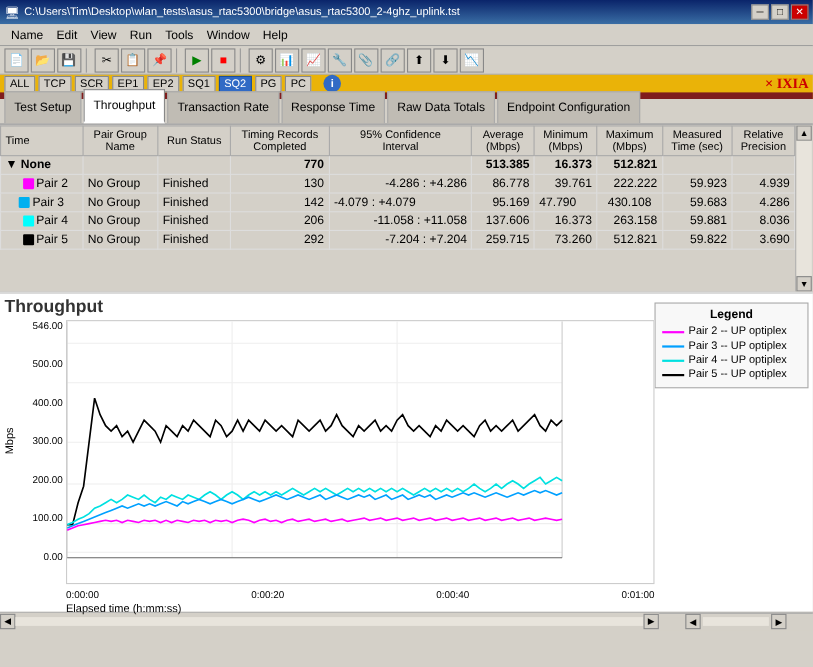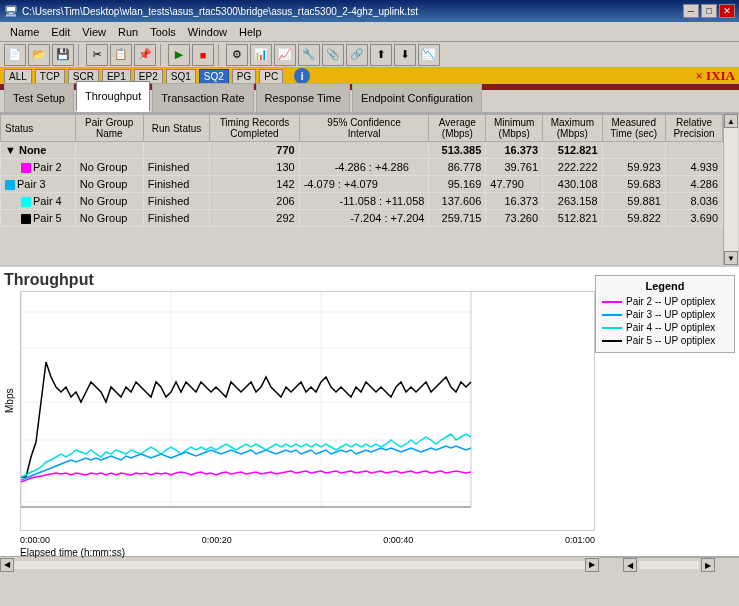--- a/index.html
+++ b/index.html
@@ -327,31 +327,32 @@
     <button class="proto-btn">PC</button>
     <div class="info-icon" style="margin-left: 8px;">i</div>
     <div class="ixia-logo">× IXIA</div>
   </div>
 
 <div id="tabstrip">
 <div class="tab">Test Setup</div>
     <div class="tab active">Throughput</div>
     <div class="tab">Transaction Rate</div>
     <div class="tab">Response Time</div>
+    <div class="tab">Raw Data Totals</div>
     <div class="tab">Endpoint Configuration</div>
   </div>
 
 <div id="content-area">
 
   <div id="top-section">
     <div id="table-section">
       <table id="data-table">
         <thead>
           <tr>
-            <th rowspan="2" style="min-width:60px;text-align:left;">Status</th>
+            <th rowspan="2" style="min-width:60px;text-align:left;">Time</th>
             <th rowspan="2" style="min-width:60px;">Pair Group<br>Name</th>
             <th rowspan="2" style="min-width:55px;">Run Status</th>
             <th rowspan="2" style="min-width:40px;">Timing Records<br>Completed</th>
             <th rowspan="2" style="min-width:80px;">95% Confidence<br>Interval</th>
             <th rowspan="2" style="min-width:50px;">Average<br>(Mbps)</th>
             <th rowspan="2" style="min-width:50px;">Minimum<br>(Mbps)</th>
             <th rowspan="2" style="min-width:50px;">Maximum<br>(Mbps)</th>
             <th rowspan="2" style="min-width:55px;">Measured<br>Time (sec)</th>
             <th rowspan="2" style="min-width:45px;">Relative<br>Precision</th>
           </tr>
@@ -367,36 +368,36 @@
               <td style="text-align: right; font-weight: bold;">16.373</td>
               <td style="text-align: right; font-weight: bold;">512.821</td>
               <td style="text-align: right; font-weight: bold;"></td>
               <td style="text-align: right; font-weight: bold;"></td>
             </tr>
             <tr>
               <td style="padding-left: 20px;"><span class="color-dot" style="background: rgb(255, 0, 255);"></span><span>Pair 2</span></td>
               <td style="text-align: left;">No Group</td>
               <td style="text-align: left;">Finished</td>
               <td style="text-align: right;">130</td>
-              <td style=" padding-left: 35px;">-4.286 : +4.286</td>
+              <td style="text-align: right; padding-left: 35px;">-4.286 : +4.286</td>
               <td style="text-align: right;">86.778</td>
               <td style="text-align: right;">39.761</td>
               <td style="text-align: right;">222.222</td>
               <td style="text-align: right;">59.923</td>
               <td style="text-align: right;">4.939</td>
             </tr>
             <tr>
-              <td style=""><span class="color-dot" style="background: rgb(0, 176, 240);"></span><span>Pair 3</span></td>
+              <td style=" text-align: center;"><span class="color-dot" style="background: rgb(0, 176, 240);"></span><span>Pair 3</span></td>
               <td style="text-align: left;">No Group</td>
               <td style="text-align: left;">Finished</td>
               <td style="text-align: right;">142</td>
               <td style="text-align: left;">-4.079 : +4.079</td>
               <td style="text-align: right;">95.169</td>
               <td style="text-align: left;">47.790</td>
-              <td style="text-align: right;">430.108</td>
+              <td style="text-align: center;">430.108</td>
               <td style="text-align: right;">59.683</td>
               <td style="text-align: right;">4.286</td>
             </tr>
             <tr>
               <td style="padding-left: 20px;"><span class="color-dot" style="background: rgb(0, 255, 255);"></span><span>Pair 4</span></td>
               <td style="text-align: left;">No Group</td>
               <td style="text-align: left;">Finished</td>
               <td style="text-align: right;">206</td>
               <td style="text-align: right;">-11.058 : +11.058</td>
               <td style="text-align: right;">137.606</td>
@@ -428,20 +429,29 @@
   </div>
 
   <div id="bottom-section">
     <div id="chart-wrapper">
       <div id="chart-area">
         <div id="chart-title">Throughput</div>
         <div style="display:flex;height:220px;">
 
           <div style="writing-mode:vertical-rl;transform:rotate(180deg);font-size:10px;text-align:center;width:16px;">Mbps</div>
 
+          <div style="width:40px;display:flex;flex-direction:column;justify-content:space-between;text-align:right;padding-right:3px;font-size:9px;">
+            <span>546.00</span>
+            <span>500.00</span>
+            <span>400.00</span>
+            <span>300.00</span>
+            <span>200.00</span>
+            <span>100.00</span>
+            <span>0.00</span>
+          </div>
 
           <div style="flex:1;position:relative;">
             <svg id="chart-svg" width="100%" height="220" style="background:white;border:1px solid #ccc;">
 
               <line x1="0" y1="20" x2="450" y2="20" stroke="#eee" stroke-width="1"></line>
               <line x1="0" y1="56" x2="450" y2="56" stroke="#eee" stroke-width="1"></line>
               <line x1="0" y1="110" x2="450" y2="110" stroke="#eee" stroke-width="1"></line>
               <line x1="0" y1="148" x2="450" y2="148" stroke="#eee" stroke-width="1"></line>
               <line x1="0" y1="184" x2="450" y2="184" stroke="#eee" stroke-width="1"></line>
               <line x1="0" y1="210" x2="450" y2="210" stroke="#eee" stroke-width="1"></line>

